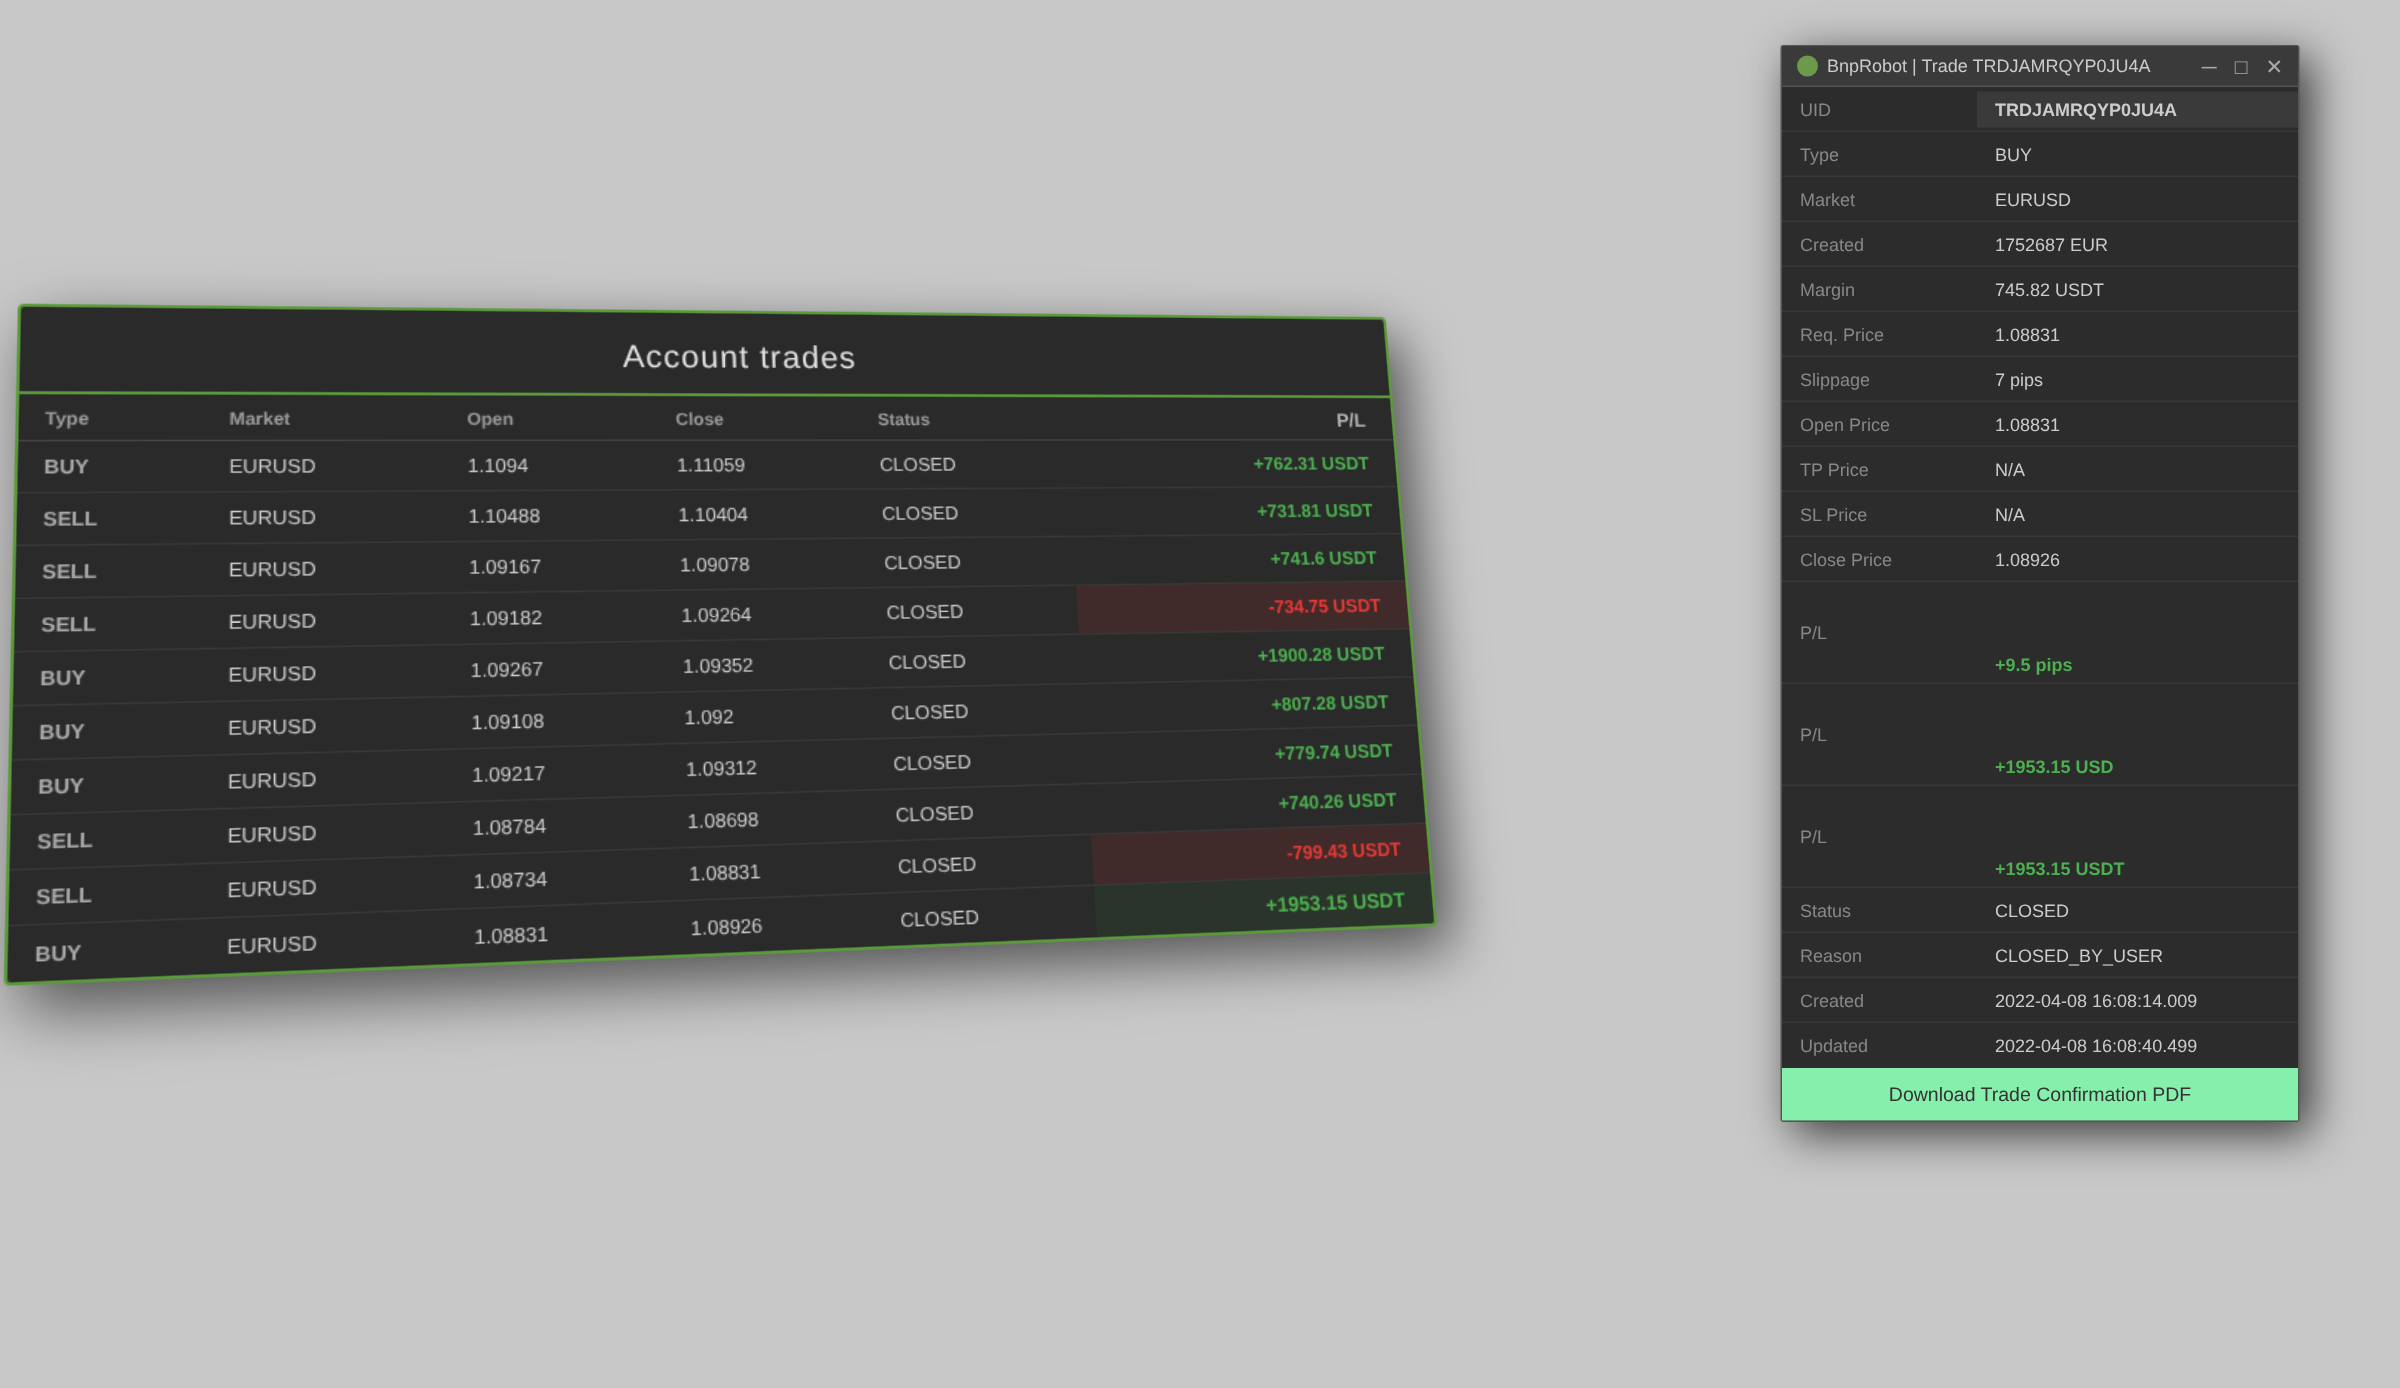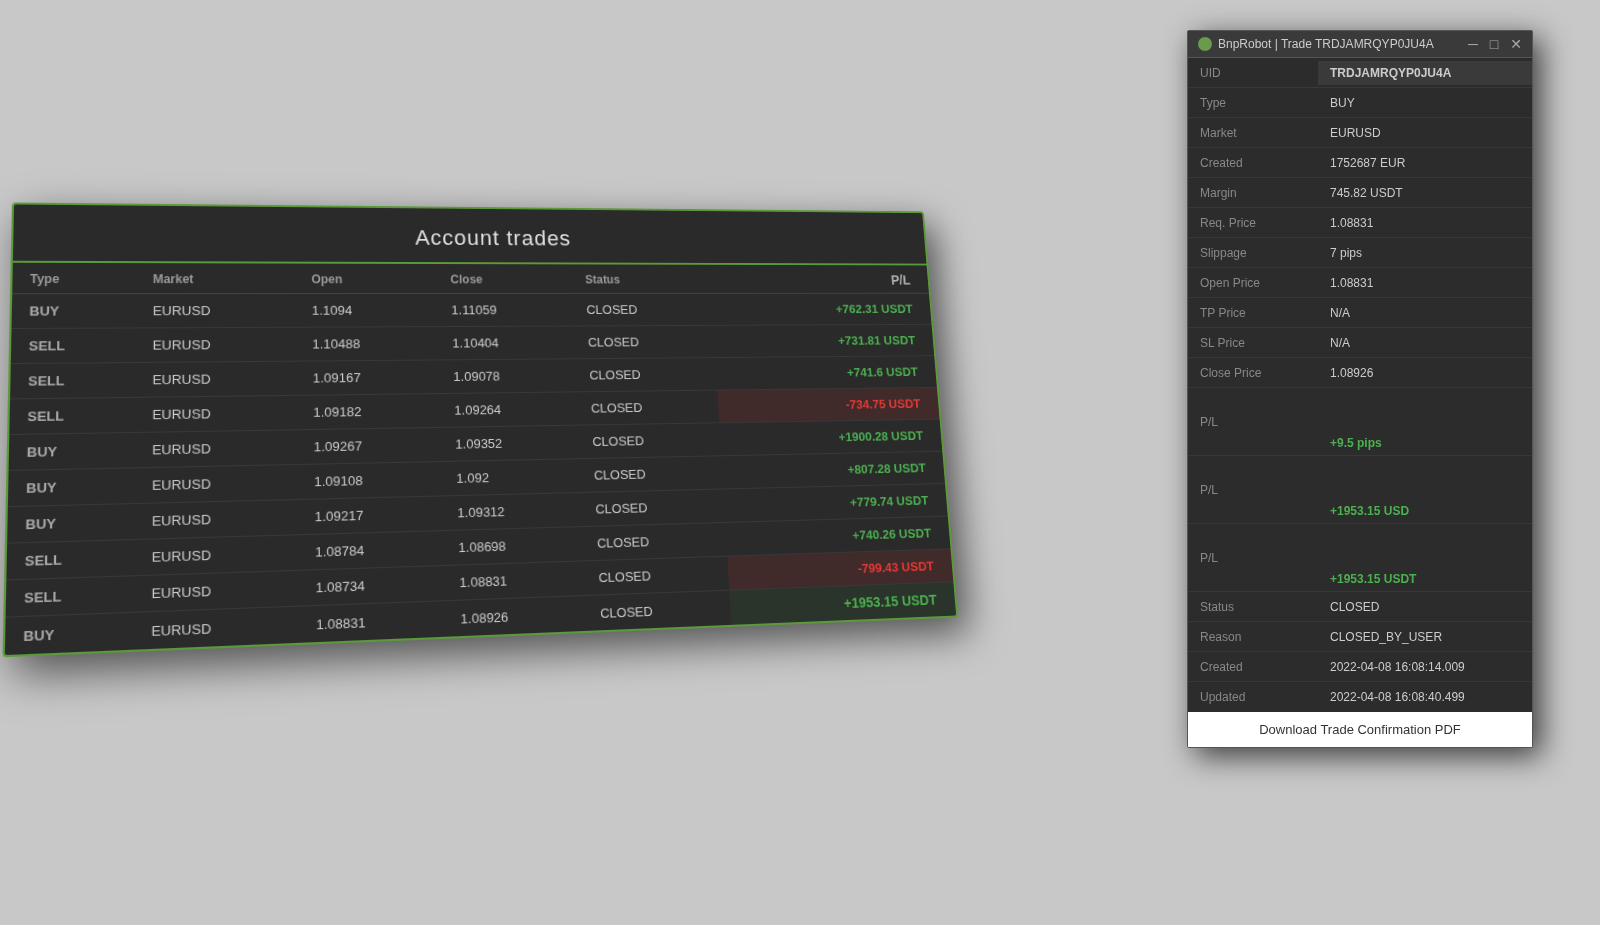--- a/index.html
+++ b/index.html
@@ -200,21 +200,21 @@
 
     .detail-value.green-text {
       color: #4caf50;
       font-weight: 700;
       margin-top: 43px;
     }
 
     .download-btn {
       display: block;
       width: 100%;
-      background: #ffffff;
+      background: #86efac;
       color: #333;
       text-align: center;
       padding: 10px;
       font-size: 13px;
       border: none;
       cursor: pointer;
       font-weight: 400;
     }
 
     .header-separator {

